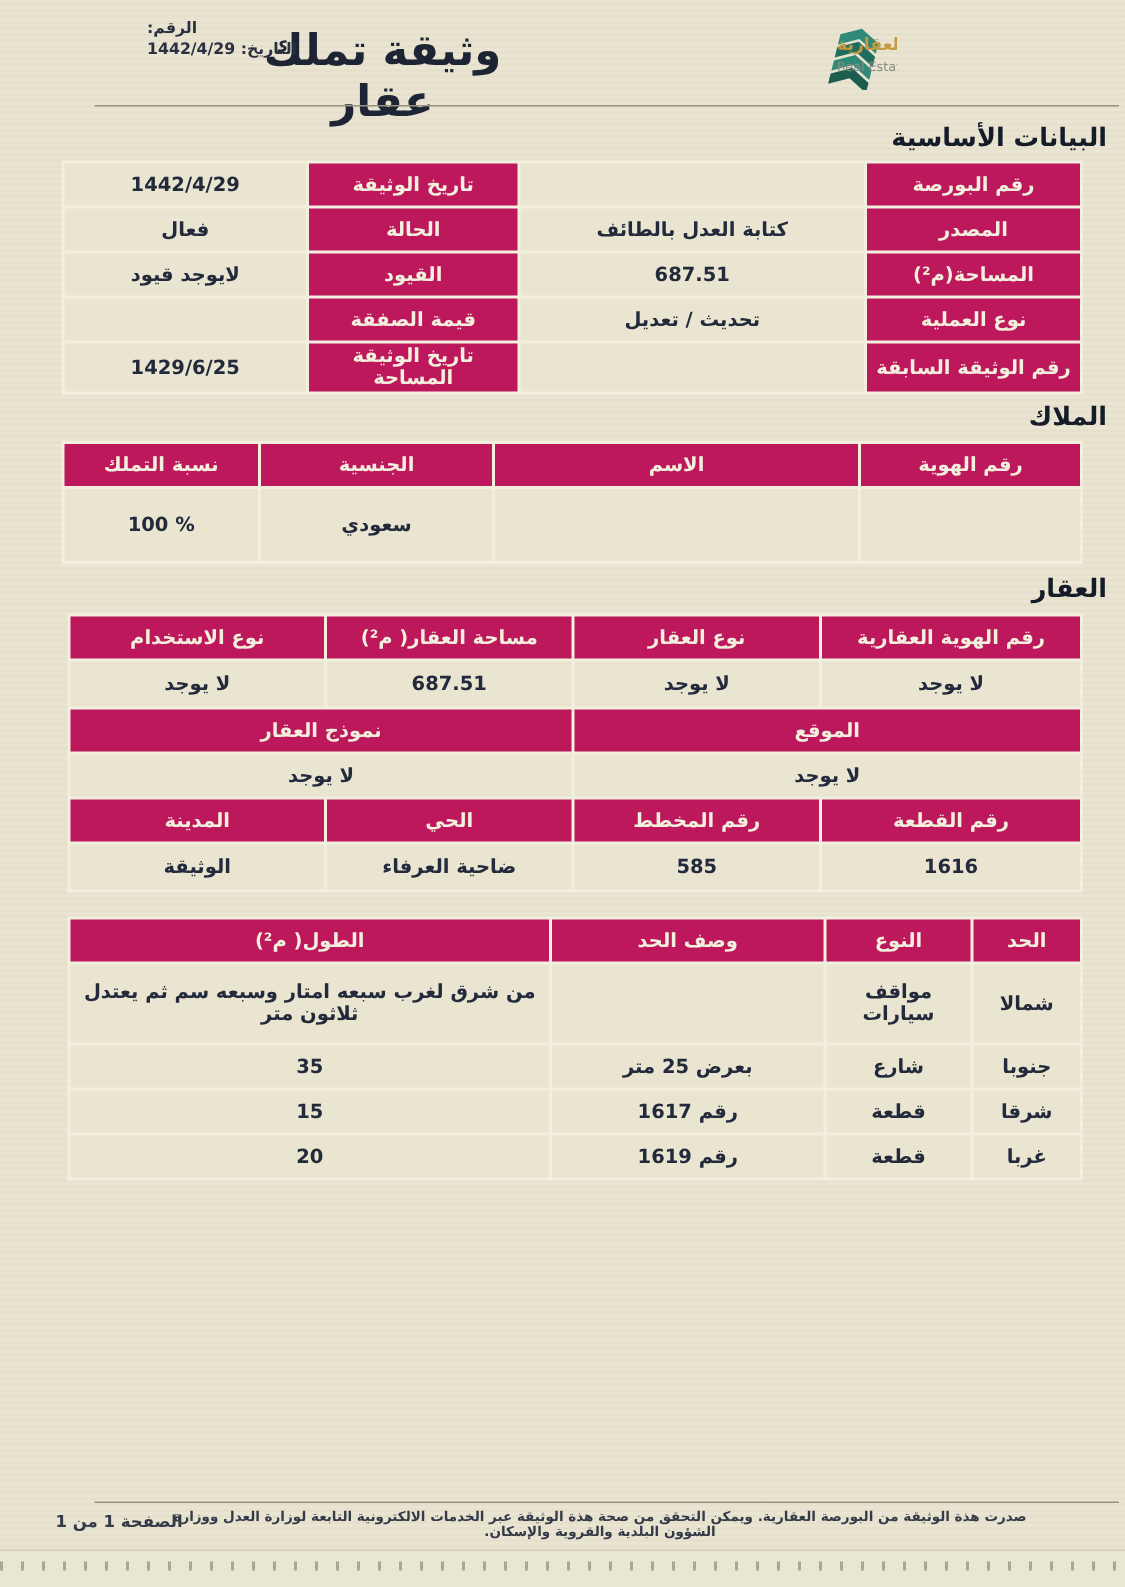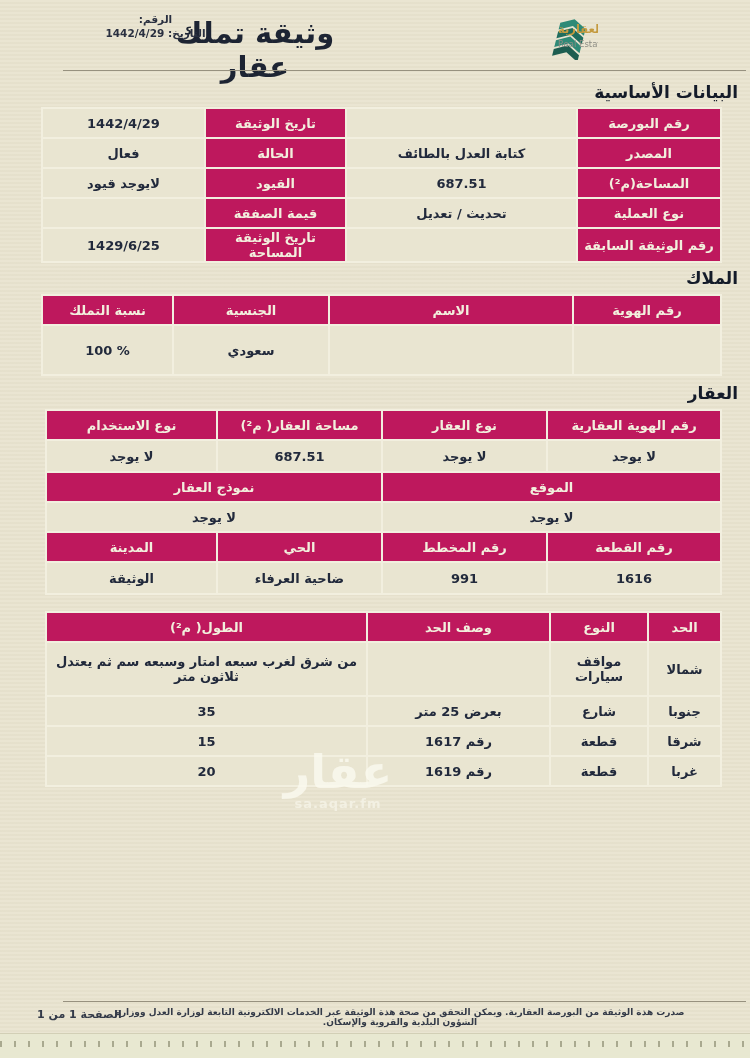--- a/index.html
+++ b/index.html
@@ -13,21 +13,21 @@
     overflow:hidden;
     direction:rtl;
   }
   .page::before{ 
     content:"";position:absolute;inset:0;pointer-events:none;
     background:repeating-linear-gradient(0deg, rgba(255,255,255,.05) 0 2px, rgba(120,110,80,.03) 2px 4px);
   }
   .abs{position:absolute;}
   
   .doc-title{left:150px;top:16px;width:210px;text-align:center;font-size:29px;font-weight:700;color:#1d2433;letter-spacing:1px;}
-  .num-date{right:537px;top:12px;width:115px;text-align:center;font-size:10.5px;font-weight:700;color:#2a3040;line-height:1.35;}
+  .num-date{right:537px;top:12px;width:115px;text-align:left;font-size:10.5px;font-weight:700;color:#2a3040;line-height:1.35;}
   .num-date .ltr{direction:ltr;unicode-bidi:embed;}
   .rule{height:1px;background:#97917f;}
   .rule-top{top:70px;right:4px;left:63px;}
   
   .sec-title{right:12px;font-size:17px;font-weight:700;color:#141b29;}
   
   .tblwrap{right:28px;width:675px;}
   table{width:675px;table-layout:fixed;border-collapse:separate;border-spacing:2px;background:#f2efdf;}
   th,td{padding:1px 5px;vertical-align:middle;text-align:center;font-weight:700;overflow:hidden;}
   th.g{background:#be185d;color:#f2efdd;font-size:13px;}
@@ -177,21 +177,21 @@
         <td class="v" colspan="2">لا يوجد</td>
       </tr>
       <tr class="h28">
         <th class="g">رقم القطعة</th>
         <th class="g">رقم المخطط</th>
         <th class="g">الحي</th>
         <th class="g">المدينة</th>
       </tr>
       <tr class="h30">
         <td class="v ltr">1616</td>
-        <td class="v ltr">991</td>
+        <td class="v ltr">585</td>
         <td class="v">ضاحية العرفاء</td>
         <td class="v">الوثيقة</td>
       </tr>
     </tbody>
       </table>
   </div>
 
   <div class="abs tblwrap" style="top:611px;">
     <table>
       <colgroup>
@@ -228,24 +228,20 @@
       <tr class="h28">
         <td class="v">غربا</td>
         <td class="v">قطعة</td>
         <td class="v">رقم 1619</td>
         <td class="v ltr">20</td>
       </tr>
     </tbody>
       </table>
   </div>
 
-  <div class="abs watermark">
-    <div class="wm-big">عقار</div>
-    <div class="wm-site">sa.aqar.fm</div>
-  </div>
 
   <div class="abs rule rule-bottom"></div>
   <div class="abs footer-disclaimer">صدرت هذة الوثيقة من البورصة العقارية. ويمكن التحقق من صحة هذة الوثيقة عبر الخدمات الالكترونية التابعة لوزارة العدل ووزارة الشؤون البلدية والقروية والإسكان.</div>
   <div class="abs footer-page">الصفحة 1 من 1</div>
 
   <div class="abs bottom-strip">
     <div class="ticks"></div>
   </div>
 
 </div>

